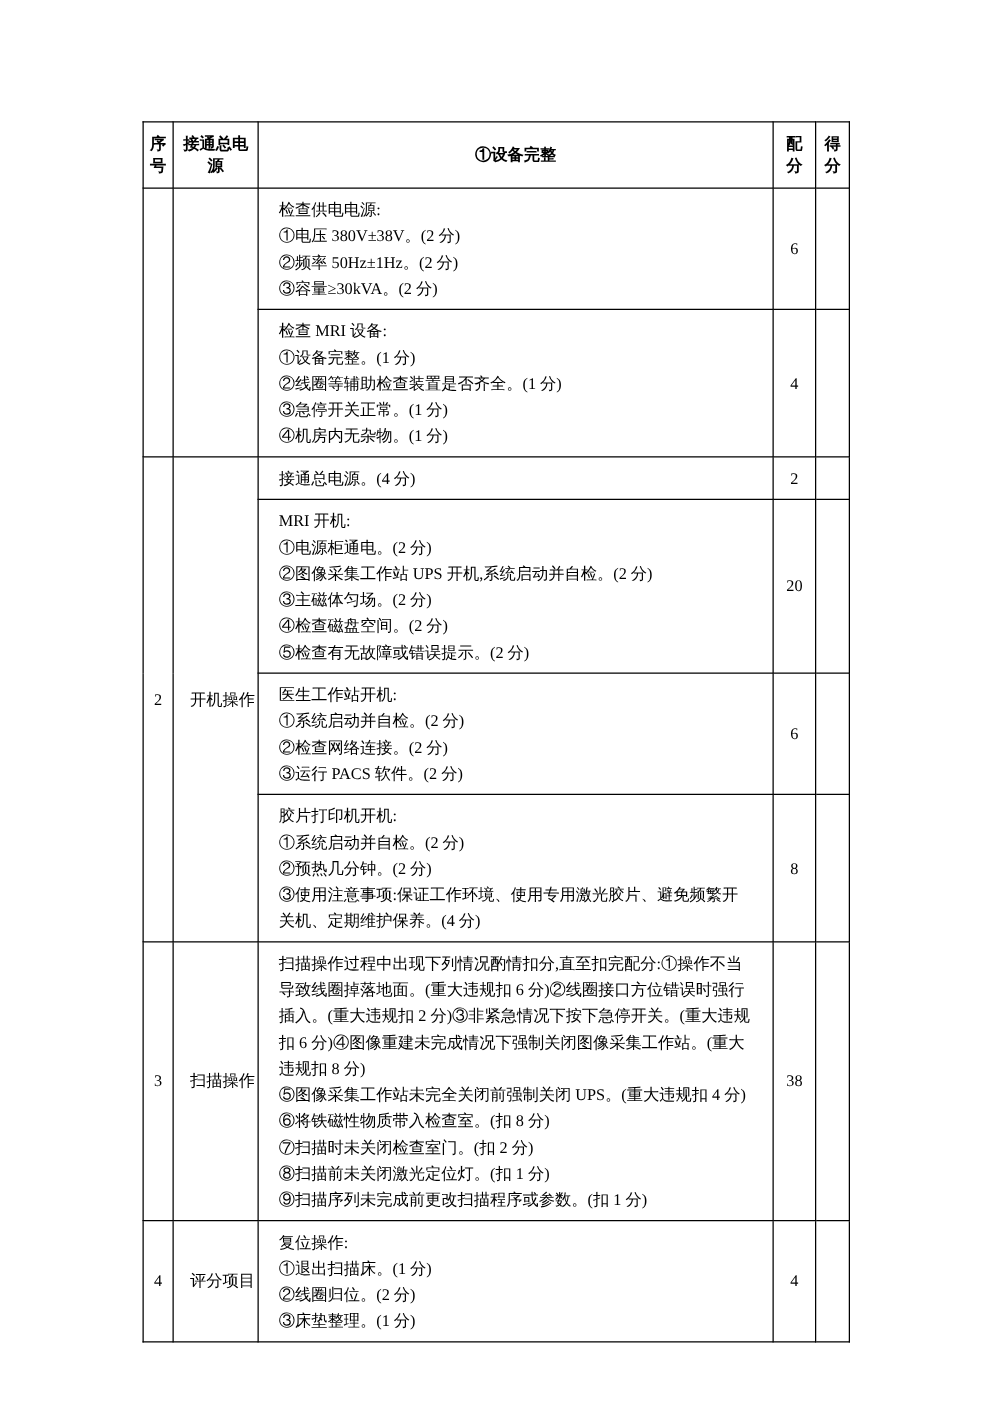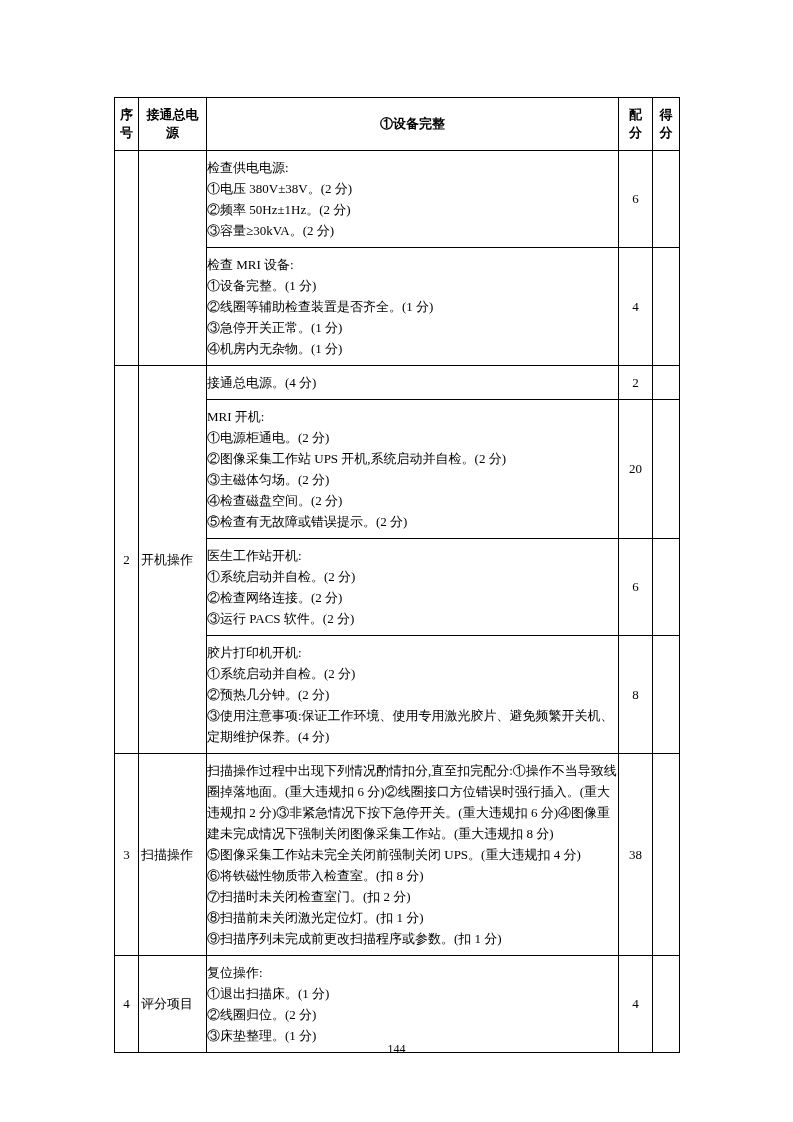--- a/index.html
+++ b/index.html
@@ -37,27 +37,27 @@
     line-height: 18px;
     white-space: pre-line;
   }
   td.c-no {
     text-align: center;
     padding: 2px 1px;
     word-break: break-all;
     line-height: 18px;
   }
   td.c-item {
-    text-align: left;
+    text-align: right;
     padding: 2px 2px;
     line-height: 20px;
   }
   td.c-detail {
     text-align: left;
-    padding: 6px 0;
+    padding: 6px 16px;
     line-height: 21px;
     white-space: pre-line;
     word-break: break-all;
   }
   td.c-points {
     text-align: center;
     padding: 2px 1px;
     line-height: 18px;
   }
   td.c-score {
@@ -173,15 +173,14 @@
         <td class="c-detail">复位操作:
 ①退出扫描床。(1 分)
 ②线圈归位。(2 分)
 ③床垫整理。(1 分)</td>
         <td class="c-points">4</td>
         <td class="c-score"></td>
       </tr>
     </tbody>
   </table>
 
-  <div class="page-number">144</div>
 
 </div>
 
 </body></html>

